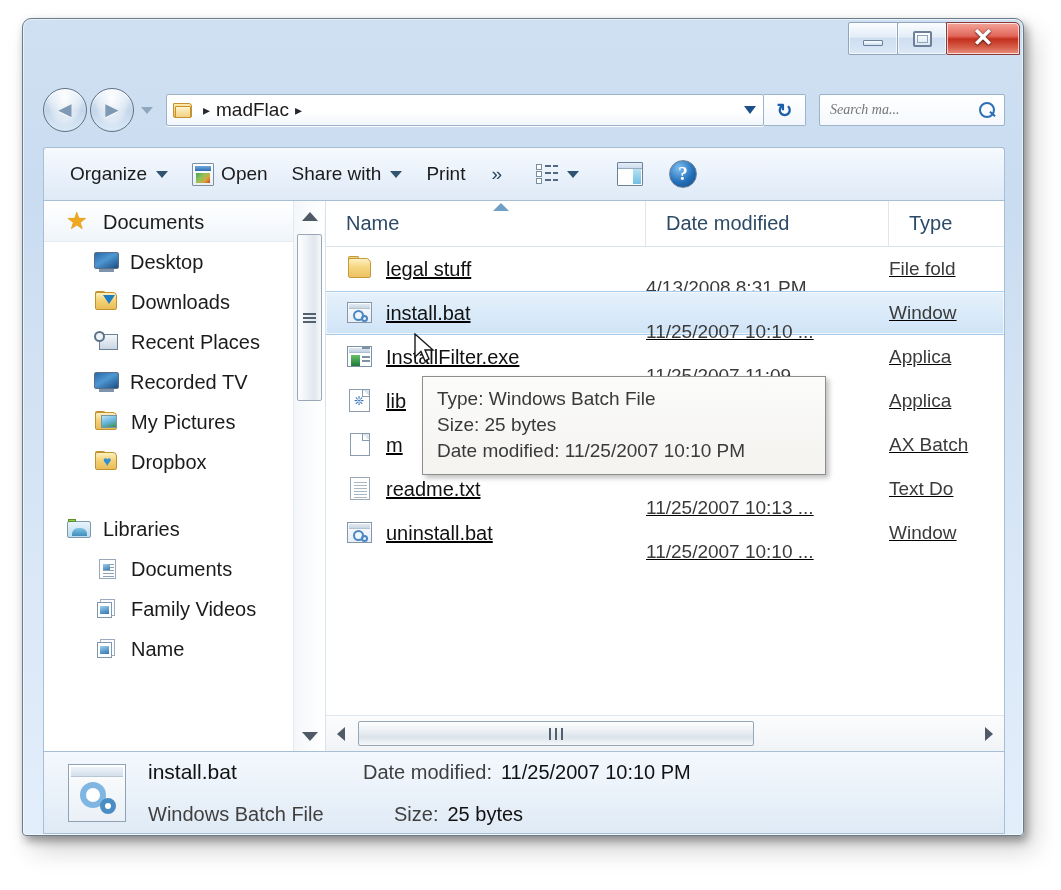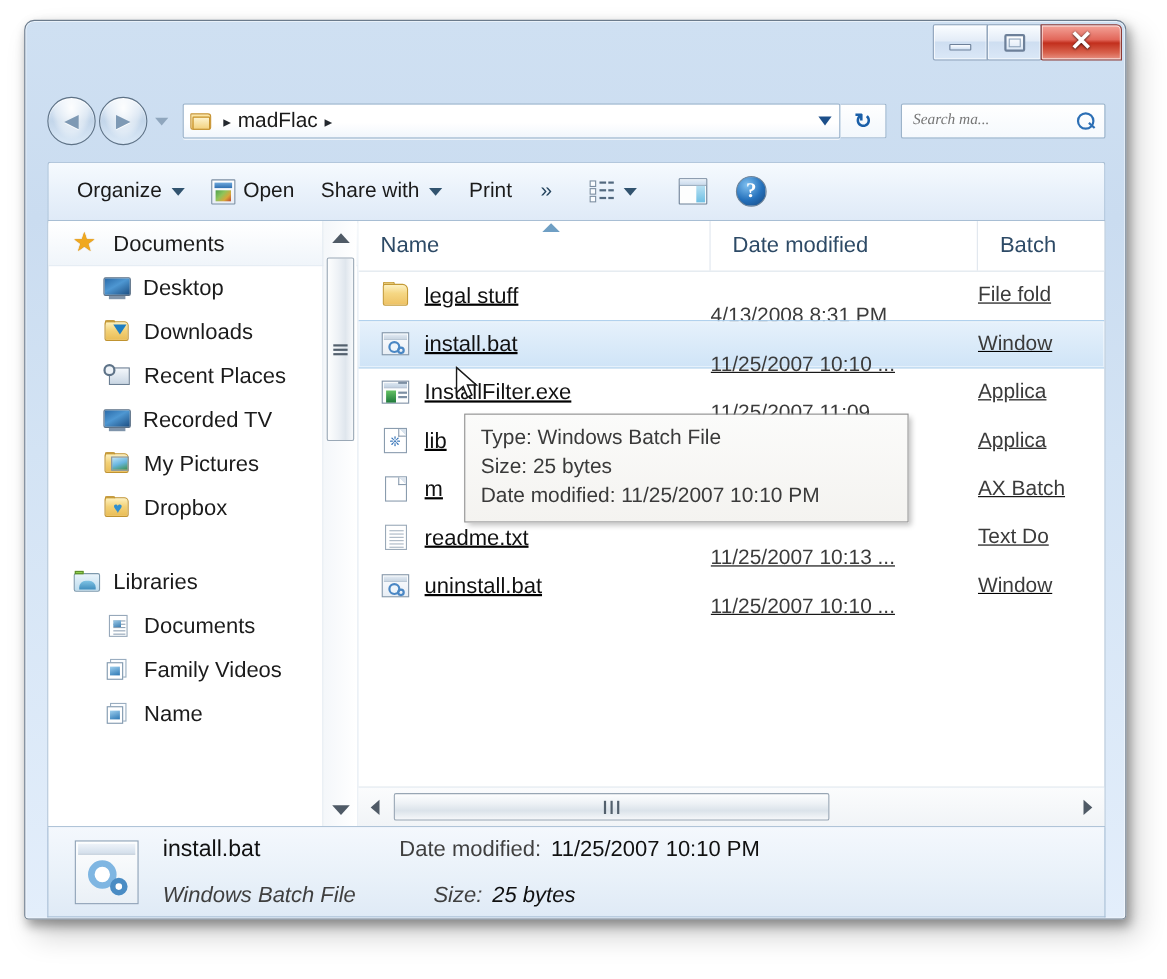--- a/index.html
+++ b/index.html
@@ -741,21 +741,21 @@
     position:absolute; left:31px; top:33px; width:16px; height:16px;
     border: 5px solid #4a8cc4; border-radius:50%;
     background:#ffffff;
   }
   #details-text { margin-left: 22px; }
   .details-row { display: flex; align-items: baseline; }
   .d-filename { font-size: 21px; color: #111111; width: 215px; }
   .d-filetype { font-size: 20px; color: #3f3f3f; width: 215px; }
   .d-label { font-size: 20px; color: #3f3f3f; }
   .d-value { font-size: 20px; color: #111111; margin-left: 9px; font-weight: 500; }
-  .details-row.second { margin-top: 19px; font-style: italic; }
+  .details-row.second { margin-top: 19px; }
   .d-label.size-label { margin-left: 31px; }
 </style>
 </head>
 <body>
 
 <div id="window-shell">
 
   <div id="title-bar">
     <div id="window-controls">
       <div class="win-btn" id="minimize-button">
@@ -968,21 +968,21 @@
 
       <div id="column-header">
         <div id="sort-indicator"></div>
         <div class="col-head col-name">
           <span>Name</span>
         </div>
         <div class="col-head col-date">
           <span>Date modified</span>
         </div>
         <div class="col-head col-type">
-          <span>Batch</span>
+          <span>Type</span>
         </div>
       </div>
 
       <div id="file-rows">
 
         <div class="file-row">
           <span class="cell-name">
             <span class="row-ico">
               <span class="ico-bigfolder-tab"></span>
                 <span class="ico-bigfolder"></span>

